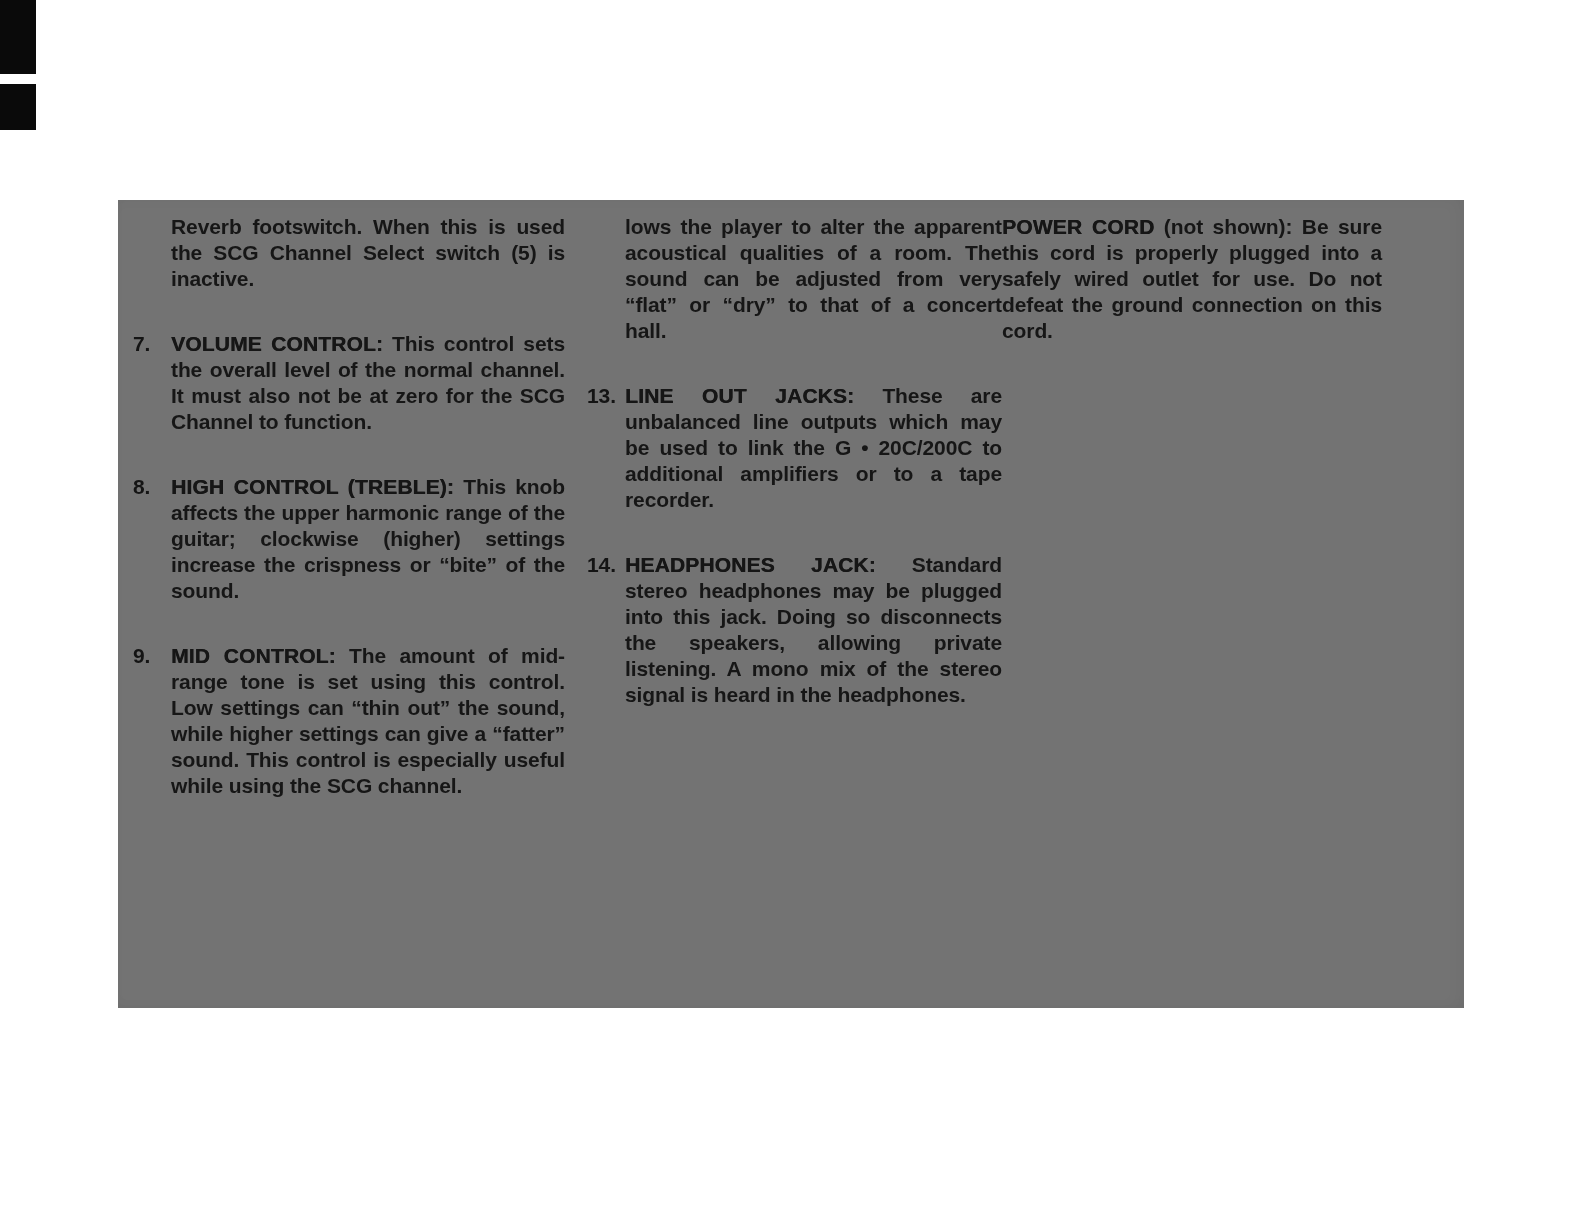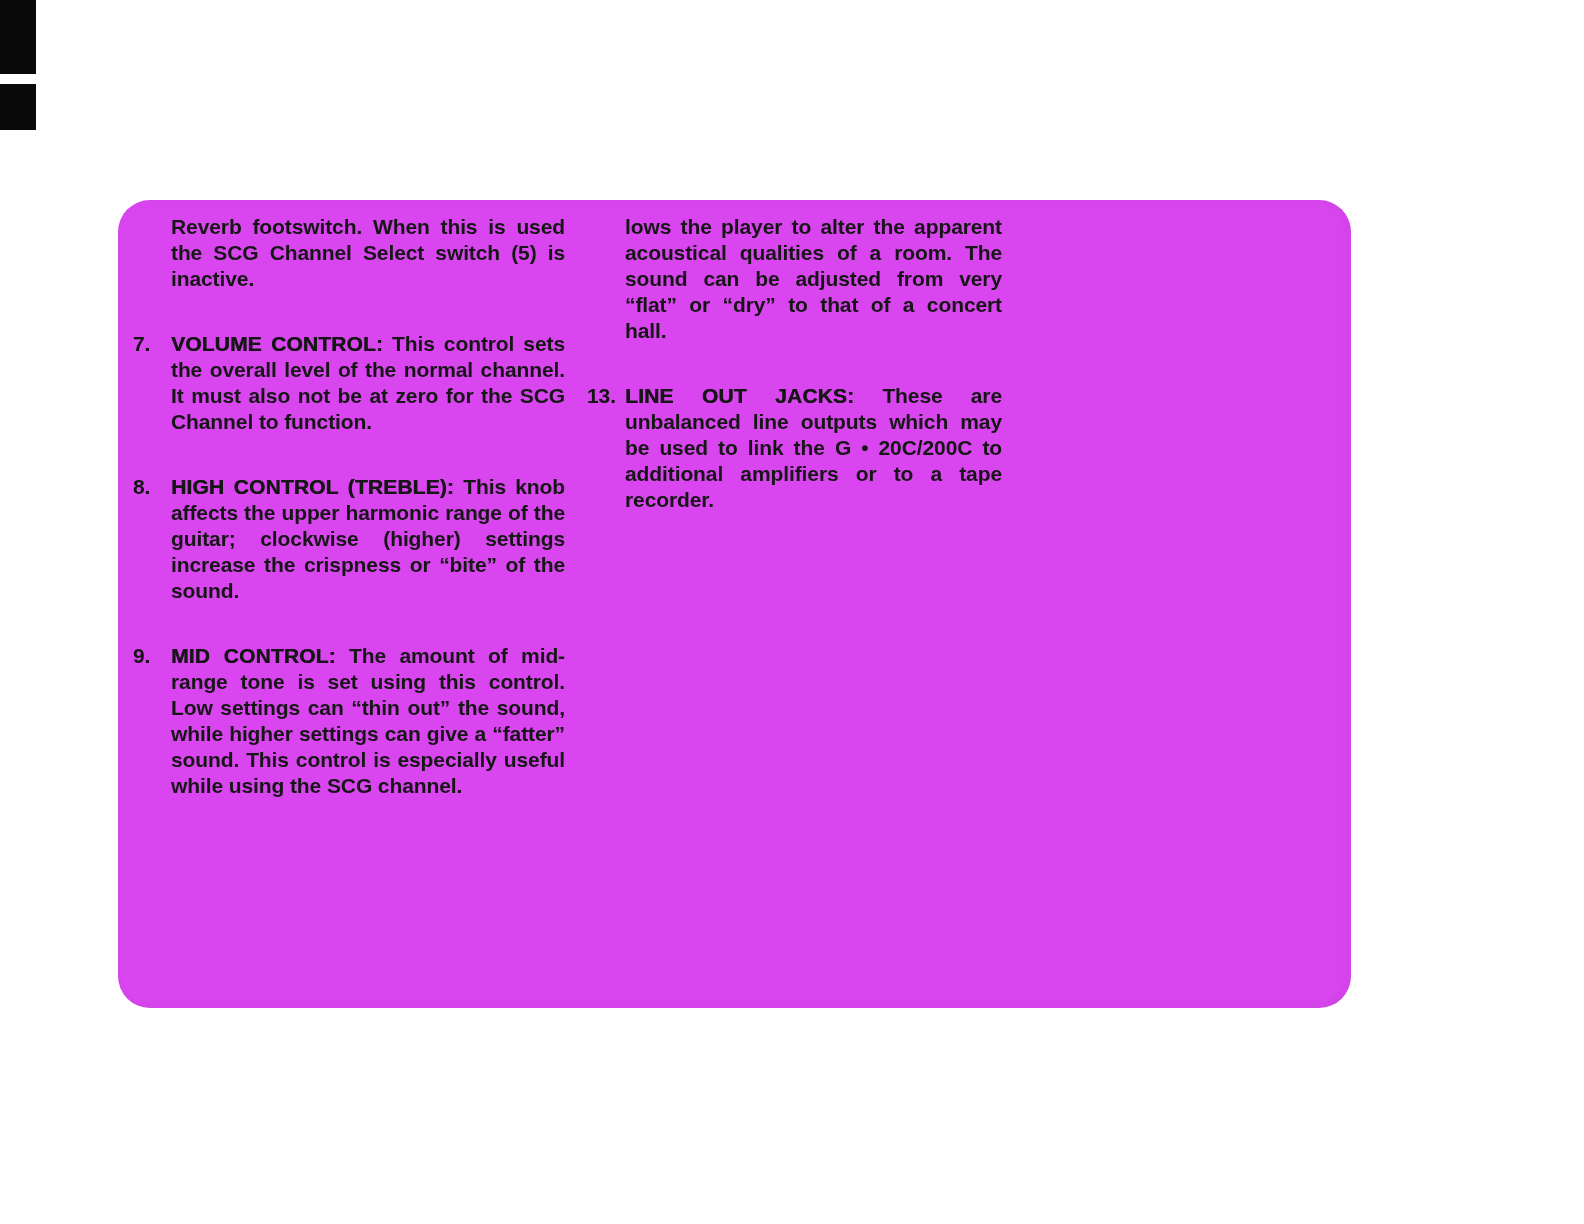--- a/index.html
+++ b/index.html
@@ -20,25 +20,24 @@
     background: #0a0a0a;
   }
   .scan-mark.top { top: 0; height: 74px; }
   .scan-mark.bottom { top: 84px; height: 46px; }
 
   
   .page {
     position: absolute;
     left: 118px;
     top: 200px;
-    width: 1233px;
+    width: 1346px;
     height: 808px;
-    background: #d946ef;
+    background: #737373;
     box-shadow: inset -6px 0 14px rgba(0,0,0,0.03), inset 0 -4px 10px rgba(0,0,0,0.02);
-    border-radius: 32px;
   }
 
   .columns {
     display: flex;
     padding: 14px 0 0 15px;
     align-items: flex-start;
   }
 
   .col { flex: 0 0 auto; }
   .col-1 { width: 432px; margin-right: 22px; }
@@ -107,17 +106,25 @@
       </div>
       <div class="col col-2">
         <div class="item">
     <span class="num"></span>
     <p class="body-text"> <span class="text">lows the player to alter the apparent acoustical qualities of a room. The sound can be adjusted from very “flat” or “dry” to that of a concert hall.</span></p>
   </div>
         <div class="item">
     <span class="num">13.</span>
     <p class="body-text"><span class="label">LINE OUT JACKS:</span> <span class="text">These are unbalanced line outputs which may be used to link the G • 20C/200C to additional amplifiers or to a tape recorder.</span></p>
   </div>
+        <div class="item">
+    <span class="num">14.</span>
+    <p class="body-text"><span class="label">HEADPHONES JACK:</span> <span class="text">Standard stereo headphones may be plugged into this jack. Doing so disconnects the speakers, allowing private listening. A mono mix of the stereo signal is heard in the headphones.</span></p>
+  </div>
       </div>
       <div class="col col-3">
+        <div class="item no-hang">
+    <span class="num"></span>
+    <p class="body-text"><span class="label">POWER CORD</span> <span class="text">(not shown): Be sure this cord is properly plugged into a safely wired outlet for use. Do not defeat the ground connection on this cord.</span></p>
+  </div>
       </div>
     </div>
 </div>
 
 </body></html>

